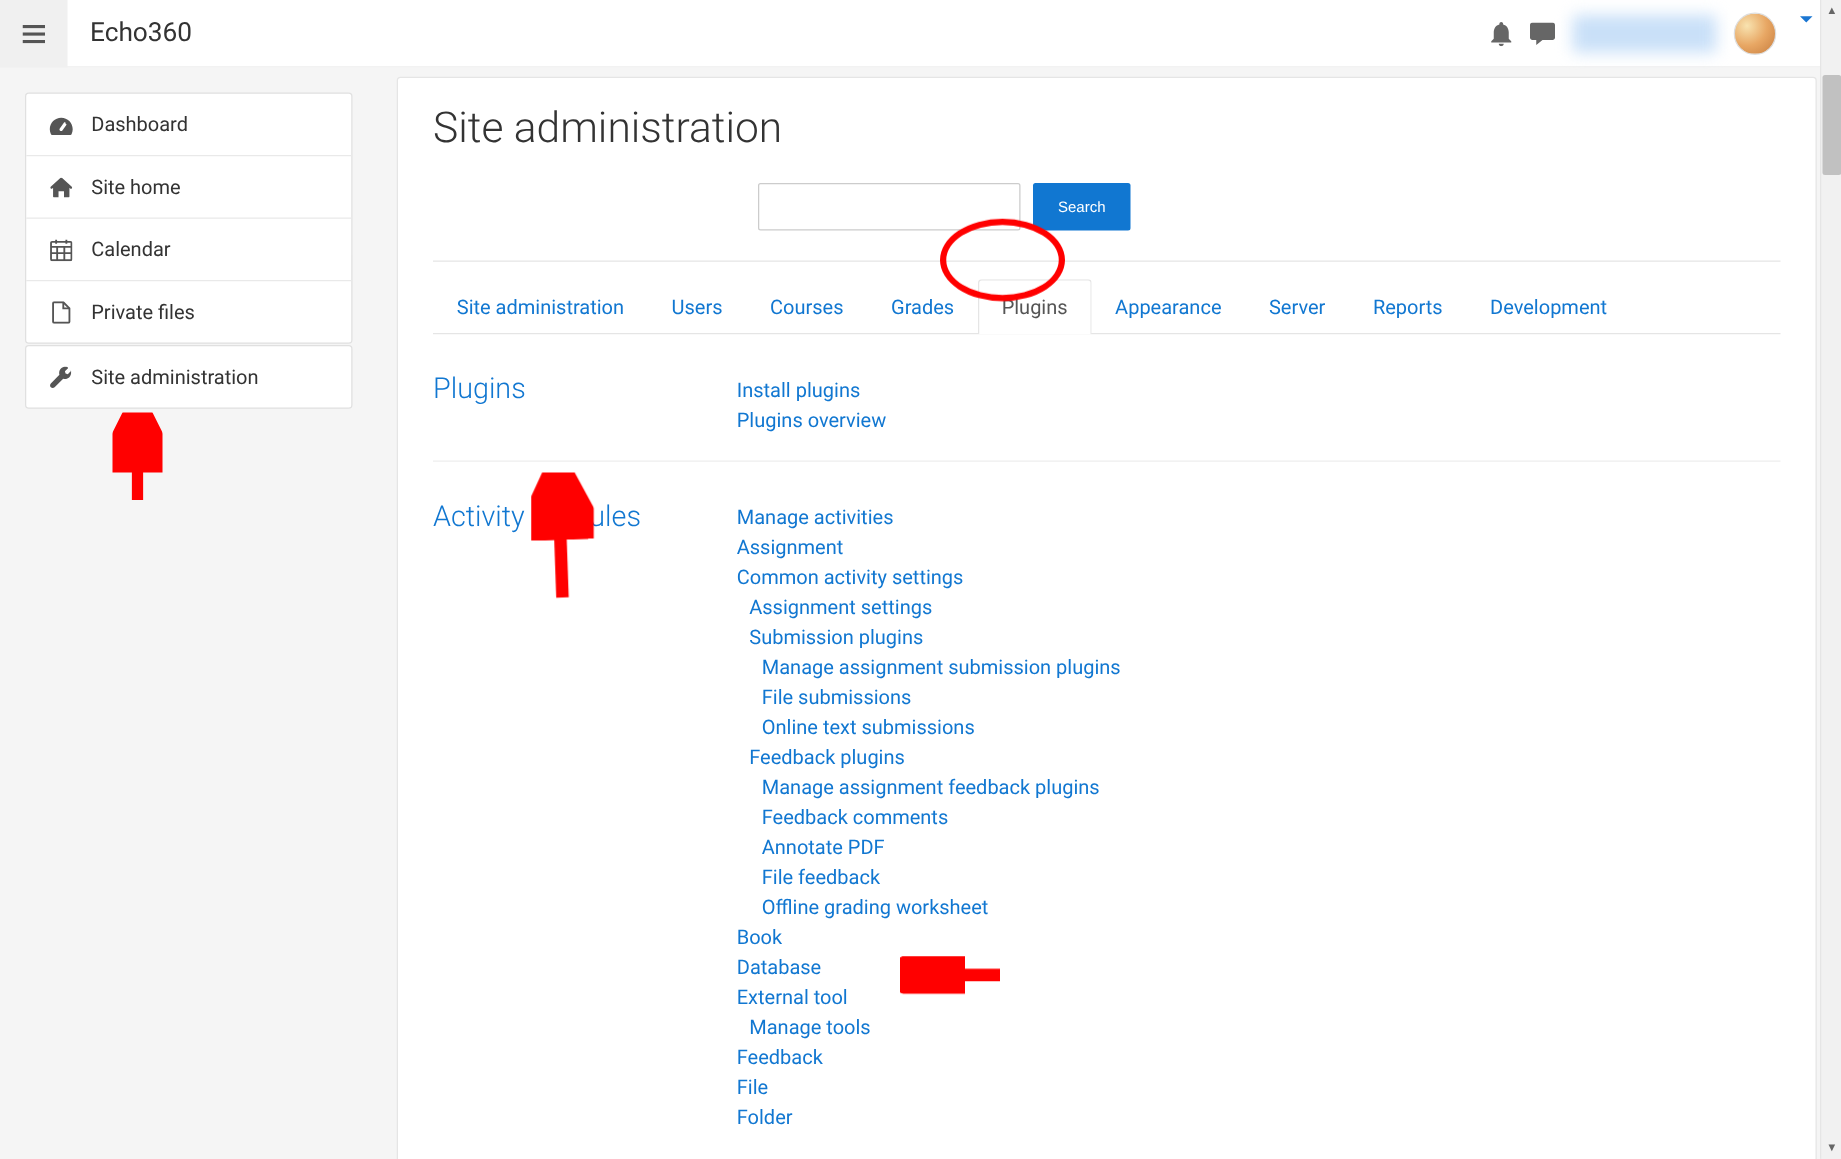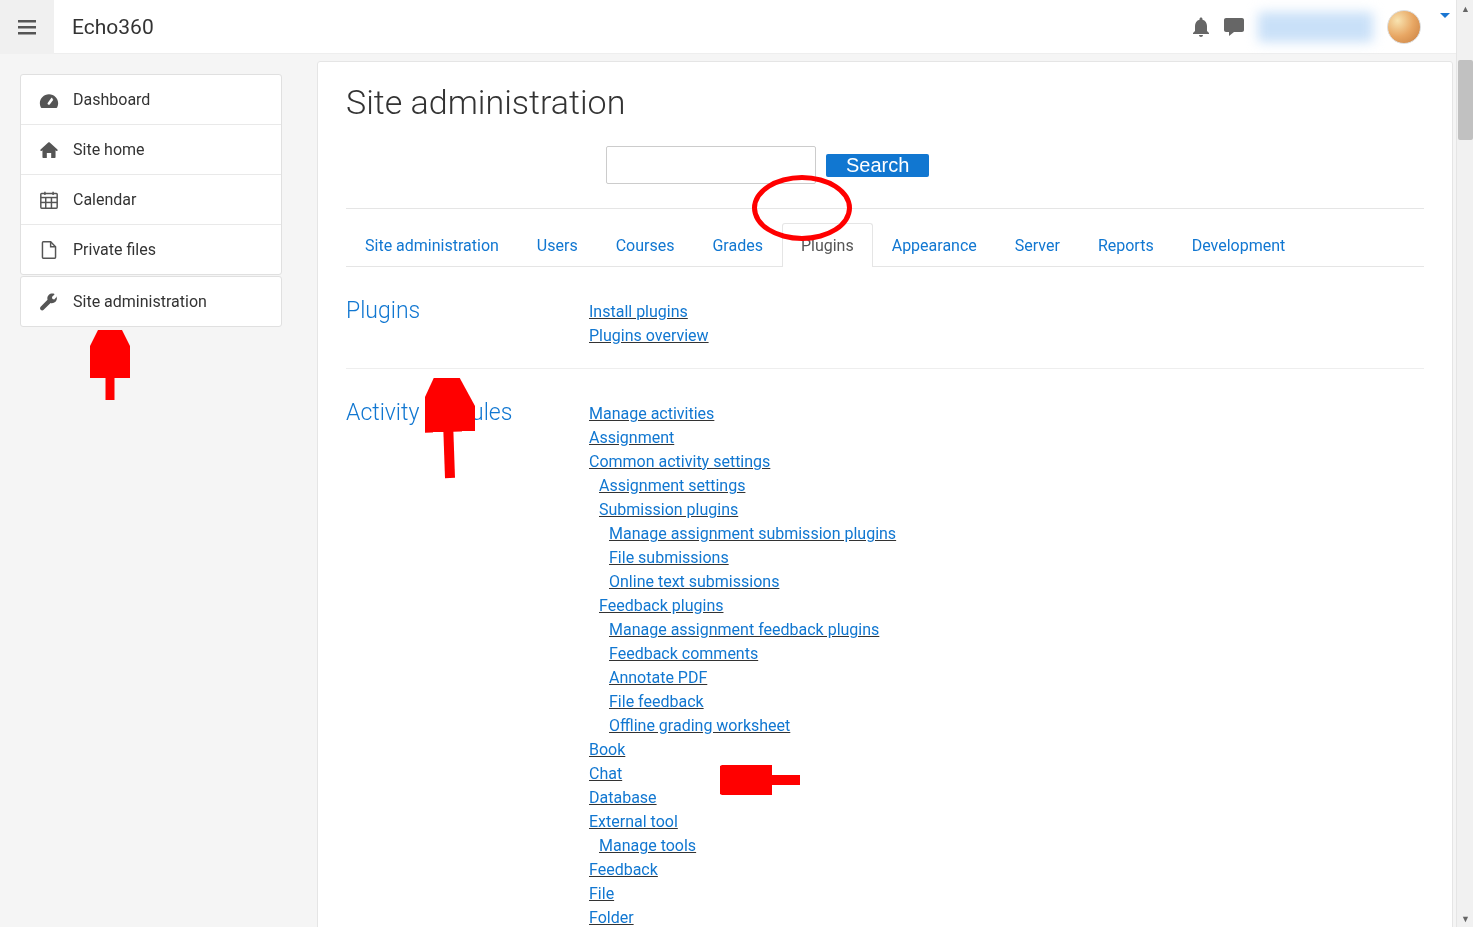--- a/index.html
+++ b/index.html
@@ -145,22 +145,22 @@
       border: 1px solid #ccc;
       border-radius: 2px;
       padding: 0 10px;
       font-size: 15px;
     }
     .search-btn {
       background: #1177d1;
       color: #fff;
       border: none;
       padding: 0 20px;
-      height: 23px;
-      font-size: 20px;
+      height: 38px;
+      font-size: 12px;
       border-radius: 2px;
       cursor: pointer;
     }
     hr.sep {
       border: none;
       border-top: 1px solid #e5e5e5;
       margin: 0 0 8px 0;
     }
     .tabs-row {
       display: flex;
@@ -194,21 +194,20 @@
     }
     .section-heading {
       width: 243px;
       min-width: 243px;
       font-size: 23px;
       font-weight: 300;
       color: #1177d1;
     }
     .link-list {
       padding-top: 3px;
-      text-decoration: underline;
     }
     .link-list a {
       display: block;
       color: #1177d1;
       text-decoration: none;
       font-size: 16px;
       line-height: 1.5;
       margin-bottom: 0;
     }
     .indent1 { padding-left: 10px; }
@@ -382,21 +381,20 @@
             <a href="#" class="indent2">Manage assignment submission plugins</a>
             <a href="#" class="indent2">File submissions</a>
             <a href="#" class="indent2">Online text submissions</a>
             <a href="#" class="indent1">Feedback plugins</a>
             <a href="#" class="indent2">Manage assignment feedback plugins</a>
             <a href="#" class="indent2">Feedback comments</a>
             <a href="#" class="indent2">Annotate PDF</a>
             <a href="#" class="indent2">File feedback</a>
             <a href="#" class="indent2">Offline grading worksheet</a>
             <a href="#">Book</a>
-            <a href="#">Chat</a>
             <a href="#">Database</a>
             <a href="#">External tool</a>
             <a href="#" class="indent1">Manage tools</a>
             <a href="#">Feedback</a>
             <a href="#">File</a>
             <a href="#">Folder</a>
           </div>
         </div>
       </div>
     </div>

